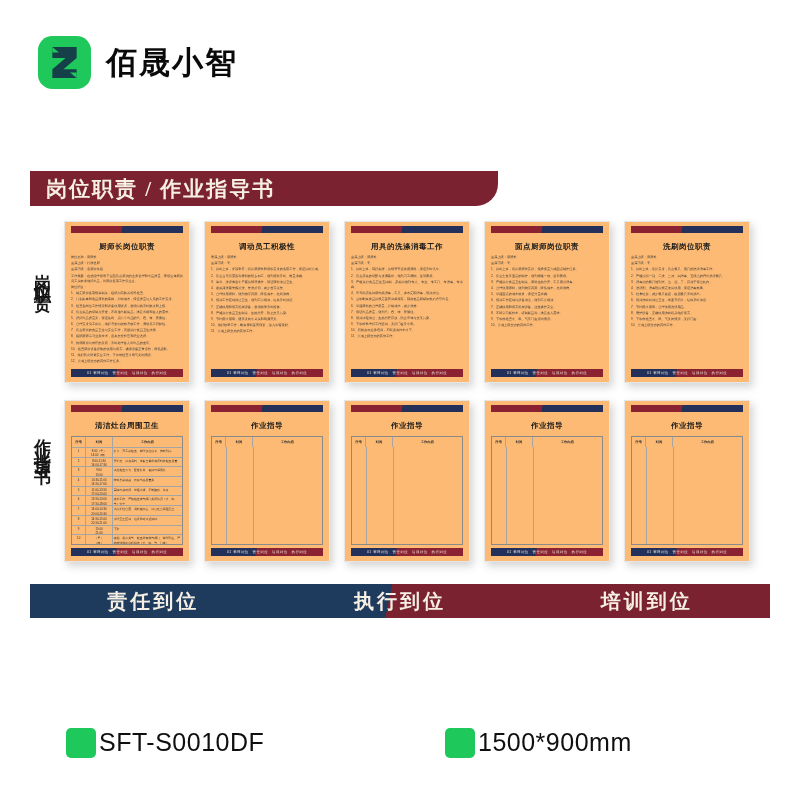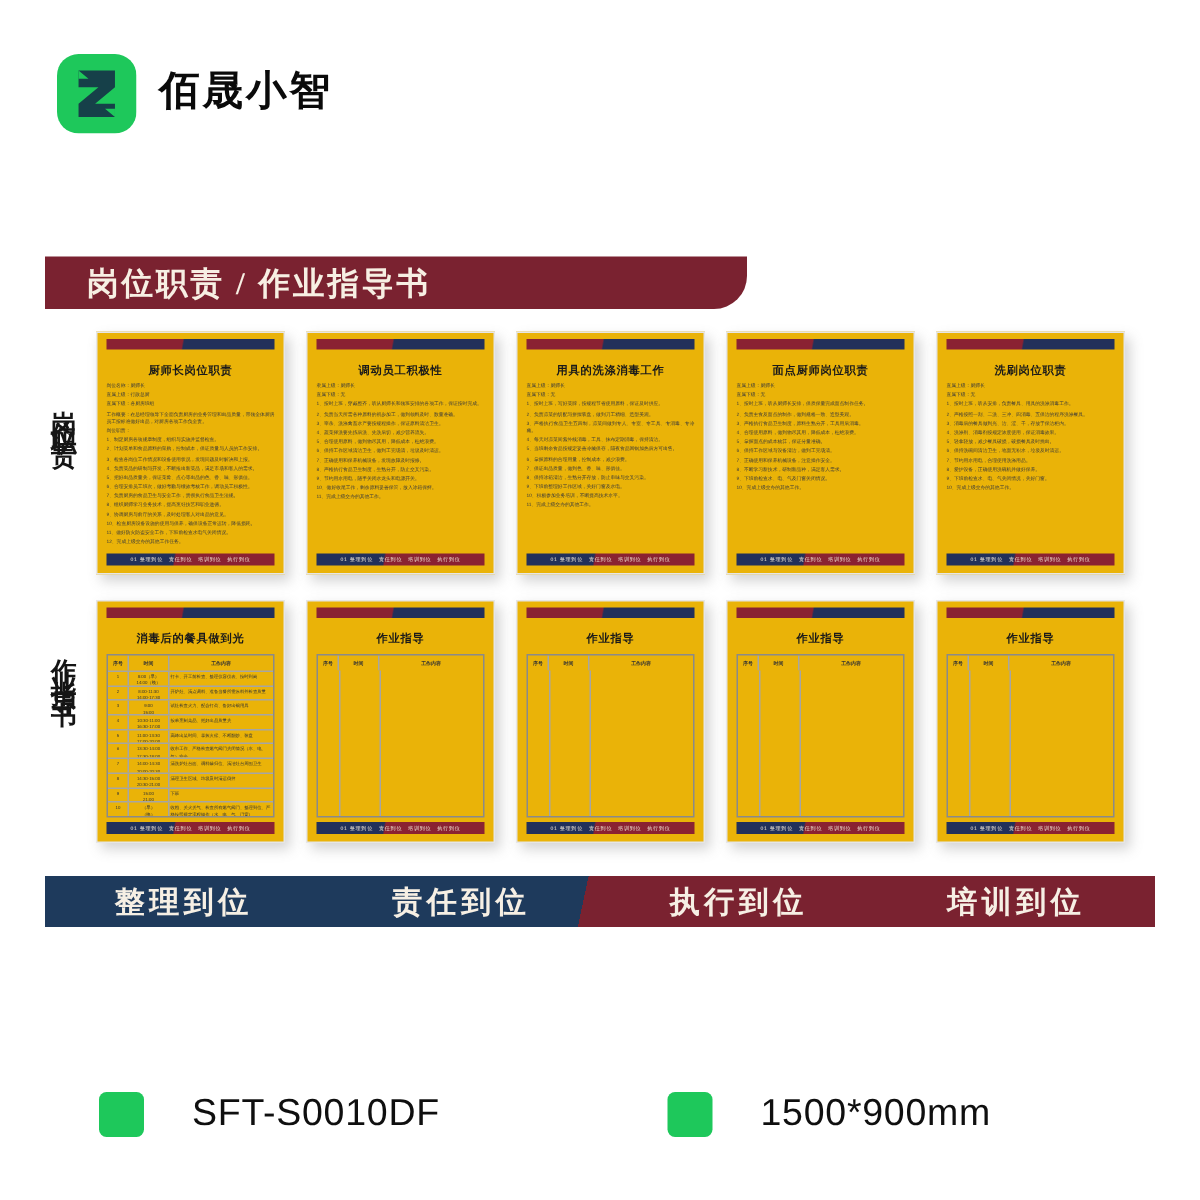--- a/index.html
+++ b/index.html
@@ -2,40 +2,40 @@
 <html><head>
 <meta charset="utf-8">
 <style>
   html,body{margin:0;padding:0;background:#fff;}
   .stage{position:relative;width:800px;height:800px;background:#ffffff;overflow:hidden;
          font-family:"Liberation Sans",sans-serif;}
   .abs{position:absolute;}
 
   
   .logo{left:38px;top:36px;width:53px;height:53px;}
-  .brand{left:106px;top:42px;font-size:27px;font-weight:800;color:#0a0a0a;letter-spacing:2px;}
+  .brand{left:106px;top:42px;font-size:31px;font-weight:800;color:#0a0a0a;letter-spacing:2px;}
 
   
   .main-banner{left:30px;top:171px;width:468px;height:35px;background:#7a2230;
-               border-radius:0 0 22px 0;display:flex;align-items:center;padding-left:28px;
+               border-radius:0 0 22px 0;display:flex;align-items:center;padding-left:16px;
                box-sizing:border-box;color:#f7efe3;font-family:"Liberation Serif",serif;
                font-weight:700;font-size:21px;letter-spacing:2px;}
 
   
   .v{writing-mode:vertical-rl;font-family:"Liberation Serif",serif;font-weight:700;
      font-size:17px;letter-spacing:7px;color:#151515;}
   .vlabel-top{left:31px;top:260px;}
   .vlabel-bottom{left:31px;top:426px;}
 
   
   .row{position:absolute;display:flex;gap:14px;}
   #top-row{left:64px;top:221px;}
   #bottom-row{left:64px;top:400px;}
 
-  .card{width:126px;height:162px;background:#eab308;border:1px solid #e6e6e6;
+  .card{width:126px;height:162px;background:#fdba74;border:1px solid #e6e6e6;
         box-shadow:3px 4px 8px rgba(110,110,110,.30);display:flex;flex-direction:column;
         padding:4px 6px 5px;box-sizing:border-box;flex:none;}
   .hbar{height:7px;flex:none;background:linear-gradient(100deg,#8a2232 45%,#22305a 46%);}
   .ctitle{flex:none;font-size:7.5px;font-weight:700;text-align:center;color:#1a1a1a;
           margin:9px 0 3px;letter-spacing:.5px;}
   .cbody{flex:1;overflow:hidden;font-size:3.2px;line-height:1.62;color:#3a3a3a;text-align:justify;}
   .cbody .ln{margin-bottom:1px;}
   .fbar{flex:none;height:8px;background:linear-gradient(100deg,#22305a 40%,#8a2232 41%);
         color:#f3ead9;font-size:3.4px;display:flex;align-items:center;justify-content:center;
         letter-spacing:.5px;white-space:nowrap;overflow:hidden;}
@@ -56,21 +56,21 @@
   .vl1{left:13%;}
   .vl2{left:37%;}
 
   
   .bottom-banner{left:30px;top:584px;width:740px;height:34px;display:flex;
                  background:linear-gradient(102deg,#1e3a5c 48.5%,#7a2230 48.5%);}
   .bcell{flex:1;display:flex;align-items:center;justify-content:center;color:#f6efe4;
          font-family:"Liberation Serif",serif;font-weight:700;font-size:20px;letter-spacing:3px;}
 
   
-  .pg{position:absolute;top:727px;display:flex;align-items:center;gap:32px;height:31px;}
+  .pg{position:absolute;top:727px;display:flex;align-items:center;gap:3px;height:31px;}
   .pg1{left:66px;} .pg2{left:287px;} .pg3{left:445px;justify-content:flex-end;}
   .swatch{width:30px;height:30px;border-radius:5px;background:#1ec85b;flex:none;}
   .plabel{font-size:25px;font-weight:500;color:#0f0f0f;letter-spacing:.5px;white-space:nowrap;}
 </style>
 </head>
 <body>
 
 <div class="stage">
 
   <svg class="abs logo" viewBox="0 0 48 48">
@@ -187,21 +187,21 @@
           <div class="ln">8、爱护设备，正确使用洗碗机并做好保养。</div>
           <div class="ln">9、下班前检查水、电、气关闭情况，关好门窗。</div>
           <div class="ln">10、完成上级交办的其他工作。</div>
         </div>
         <div class="fbar">01 整理到位　责任到位　培训到位　执行到位</div>
       </div>
     </div>
   <div id="bottom-row" class="row">
       <div class="card">
         <div class="hbar"></div>
-        <div class="ctitle">消毒后的餐具做到光</div>
+        <div class="ctitle">清洁灶台周围卫生</div>
         <div class="tbl">
           <div class="trow h">
             <div class="tc tc1">序号</div>
             <div class="tc tc2">时间</div>
             <div class="tc tc3">工作内容</div>
           </div>
           <div class="trow d">
             <div class="tc tc1">1</div>
             <div class="tc tc2">8:00（早）
 14:00（晚）</div>
@@ -324,21 +324,20 @@
           <div class="tbody-empty">
             <div class="vl vl1"></div>
             <div class="vl vl2"></div>
           </div>
         </div>
         <div class="fbar">01 整理到位　责任到位　培训到位　执行到位</div>
       </div>
     </div>
 
   <div class="abs bottom-banner">
-    <div class="bcell">整理到位</div>
     <div class="bcell">责任到位</div>
     <div class="bcell">执行到位</div>
     <div class="bcell">培训到位</div>
   </div>
 
   <div class="pg pg1">
     <div class="swatch"></div>
     <div class="plabel">SFT-S0010DF</div>
   </div>
   <div class="pg pg3">

